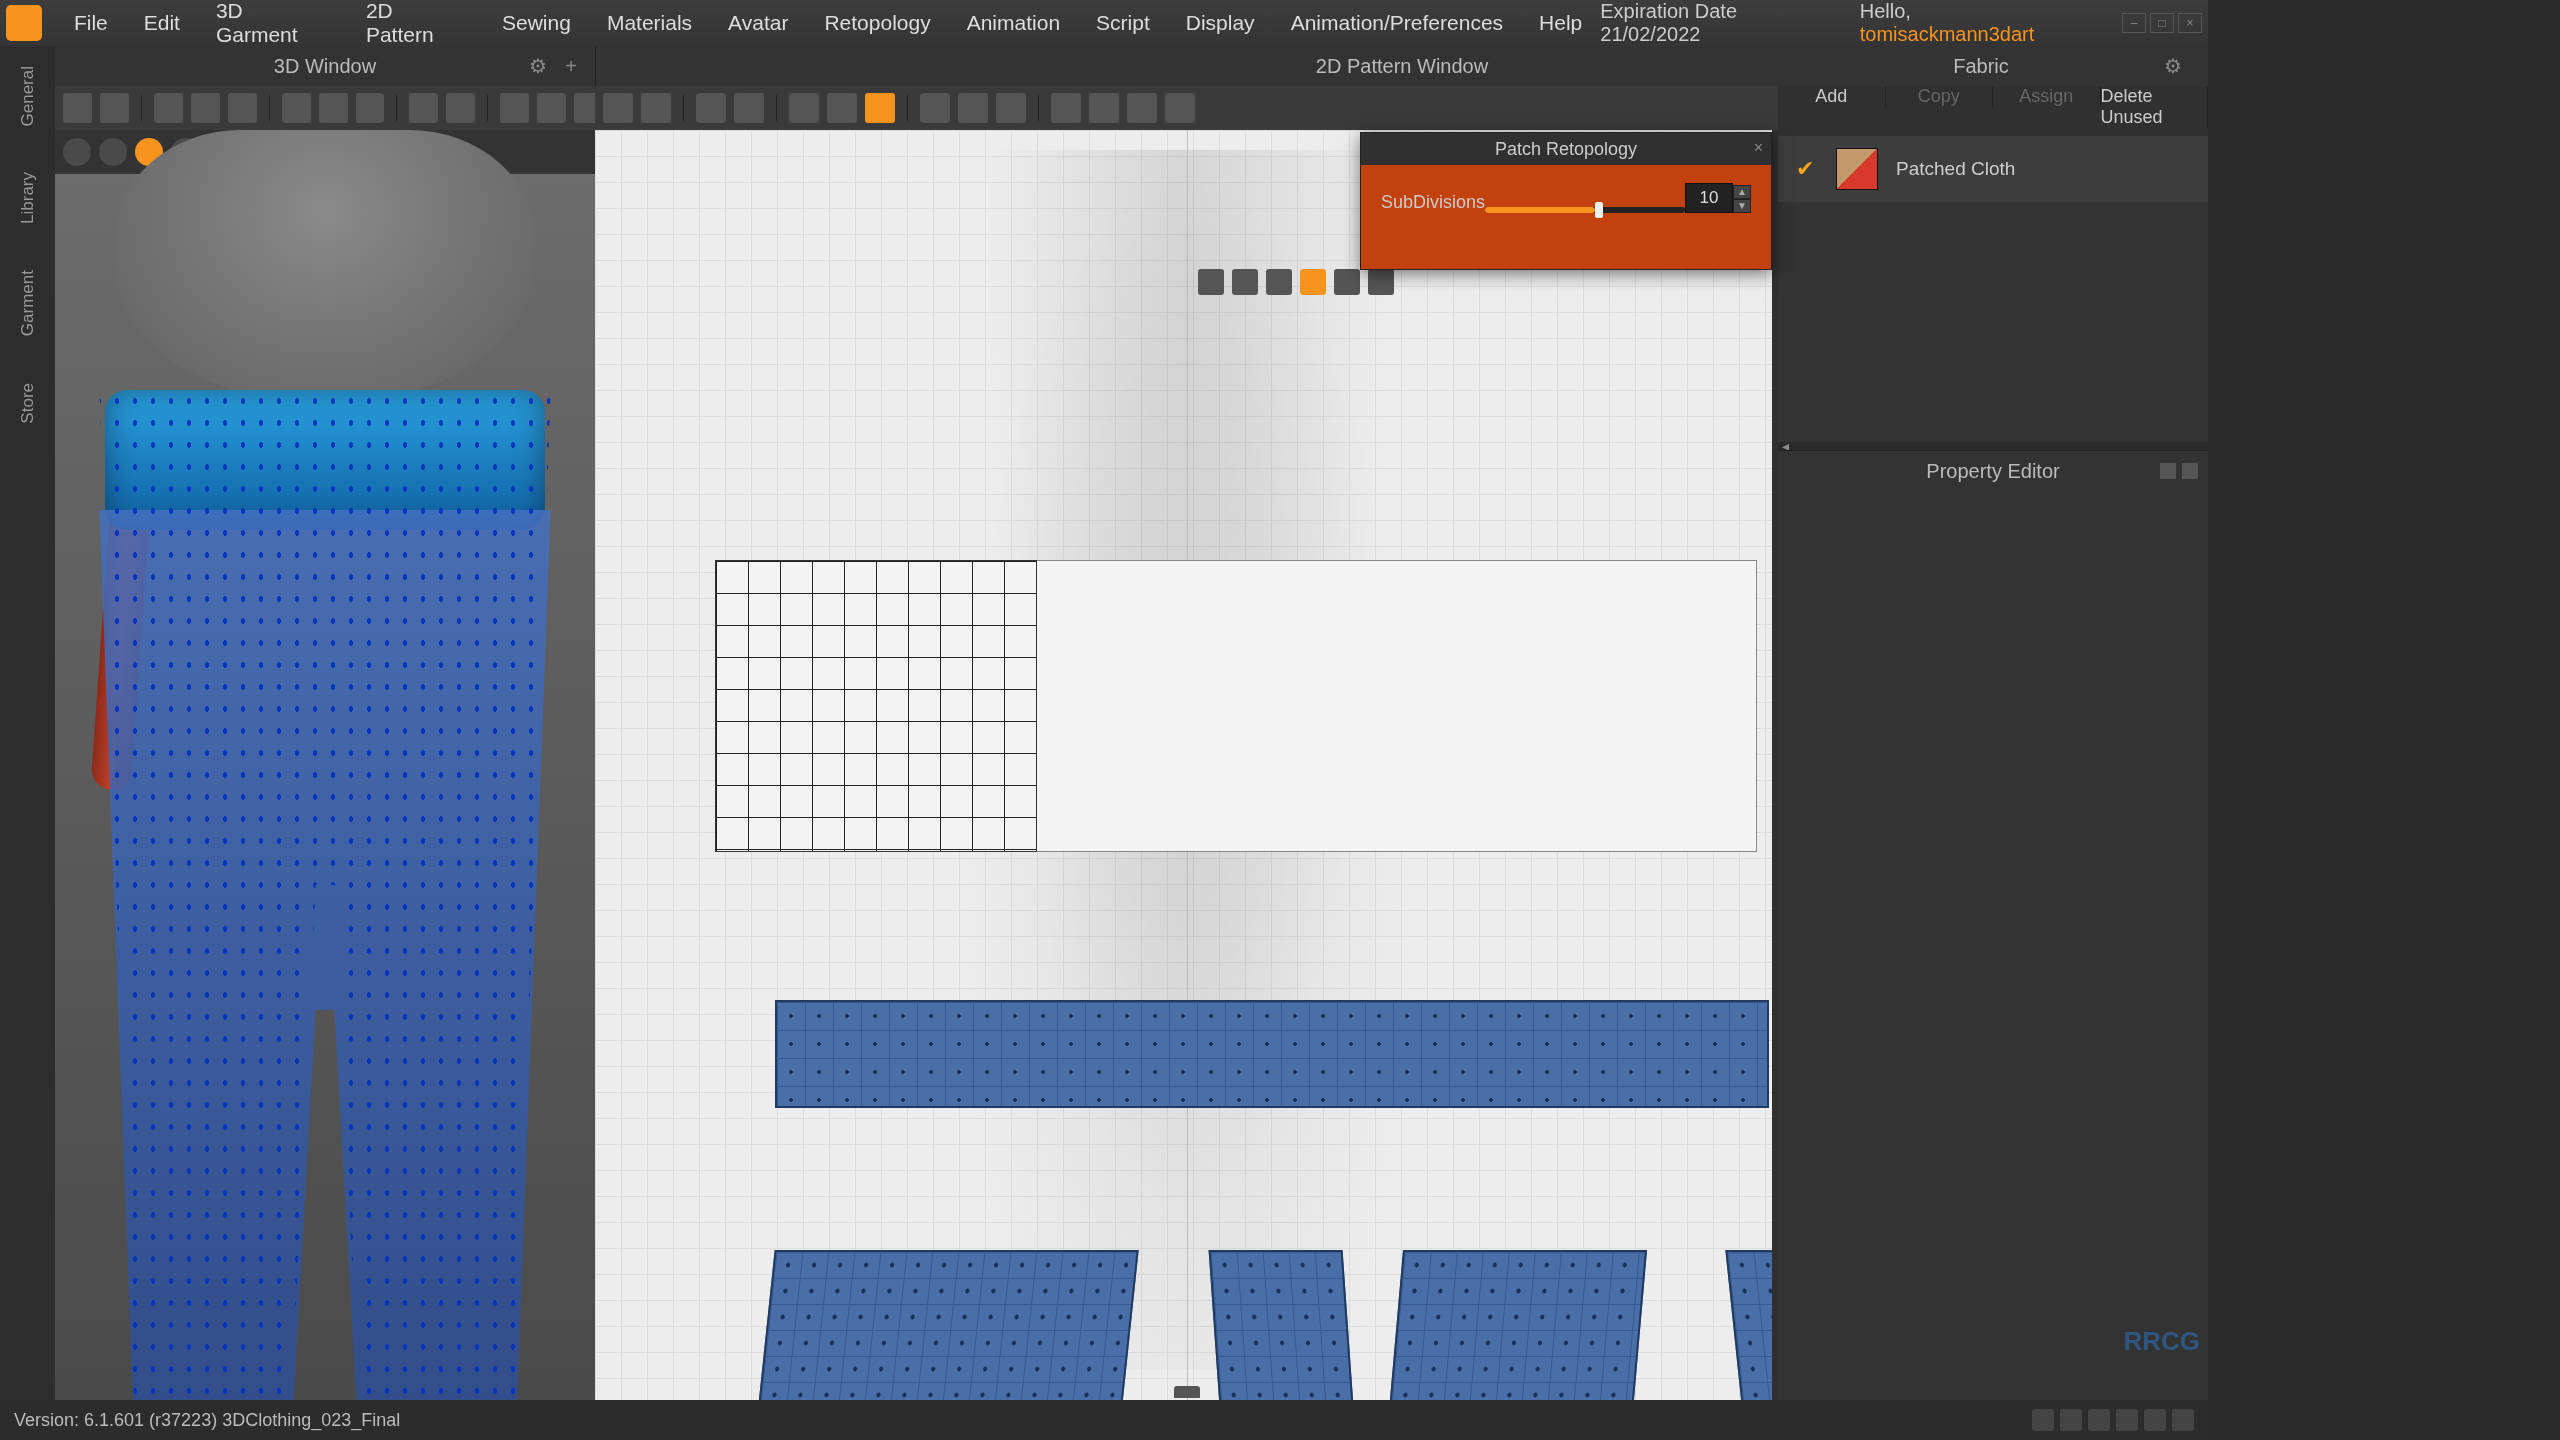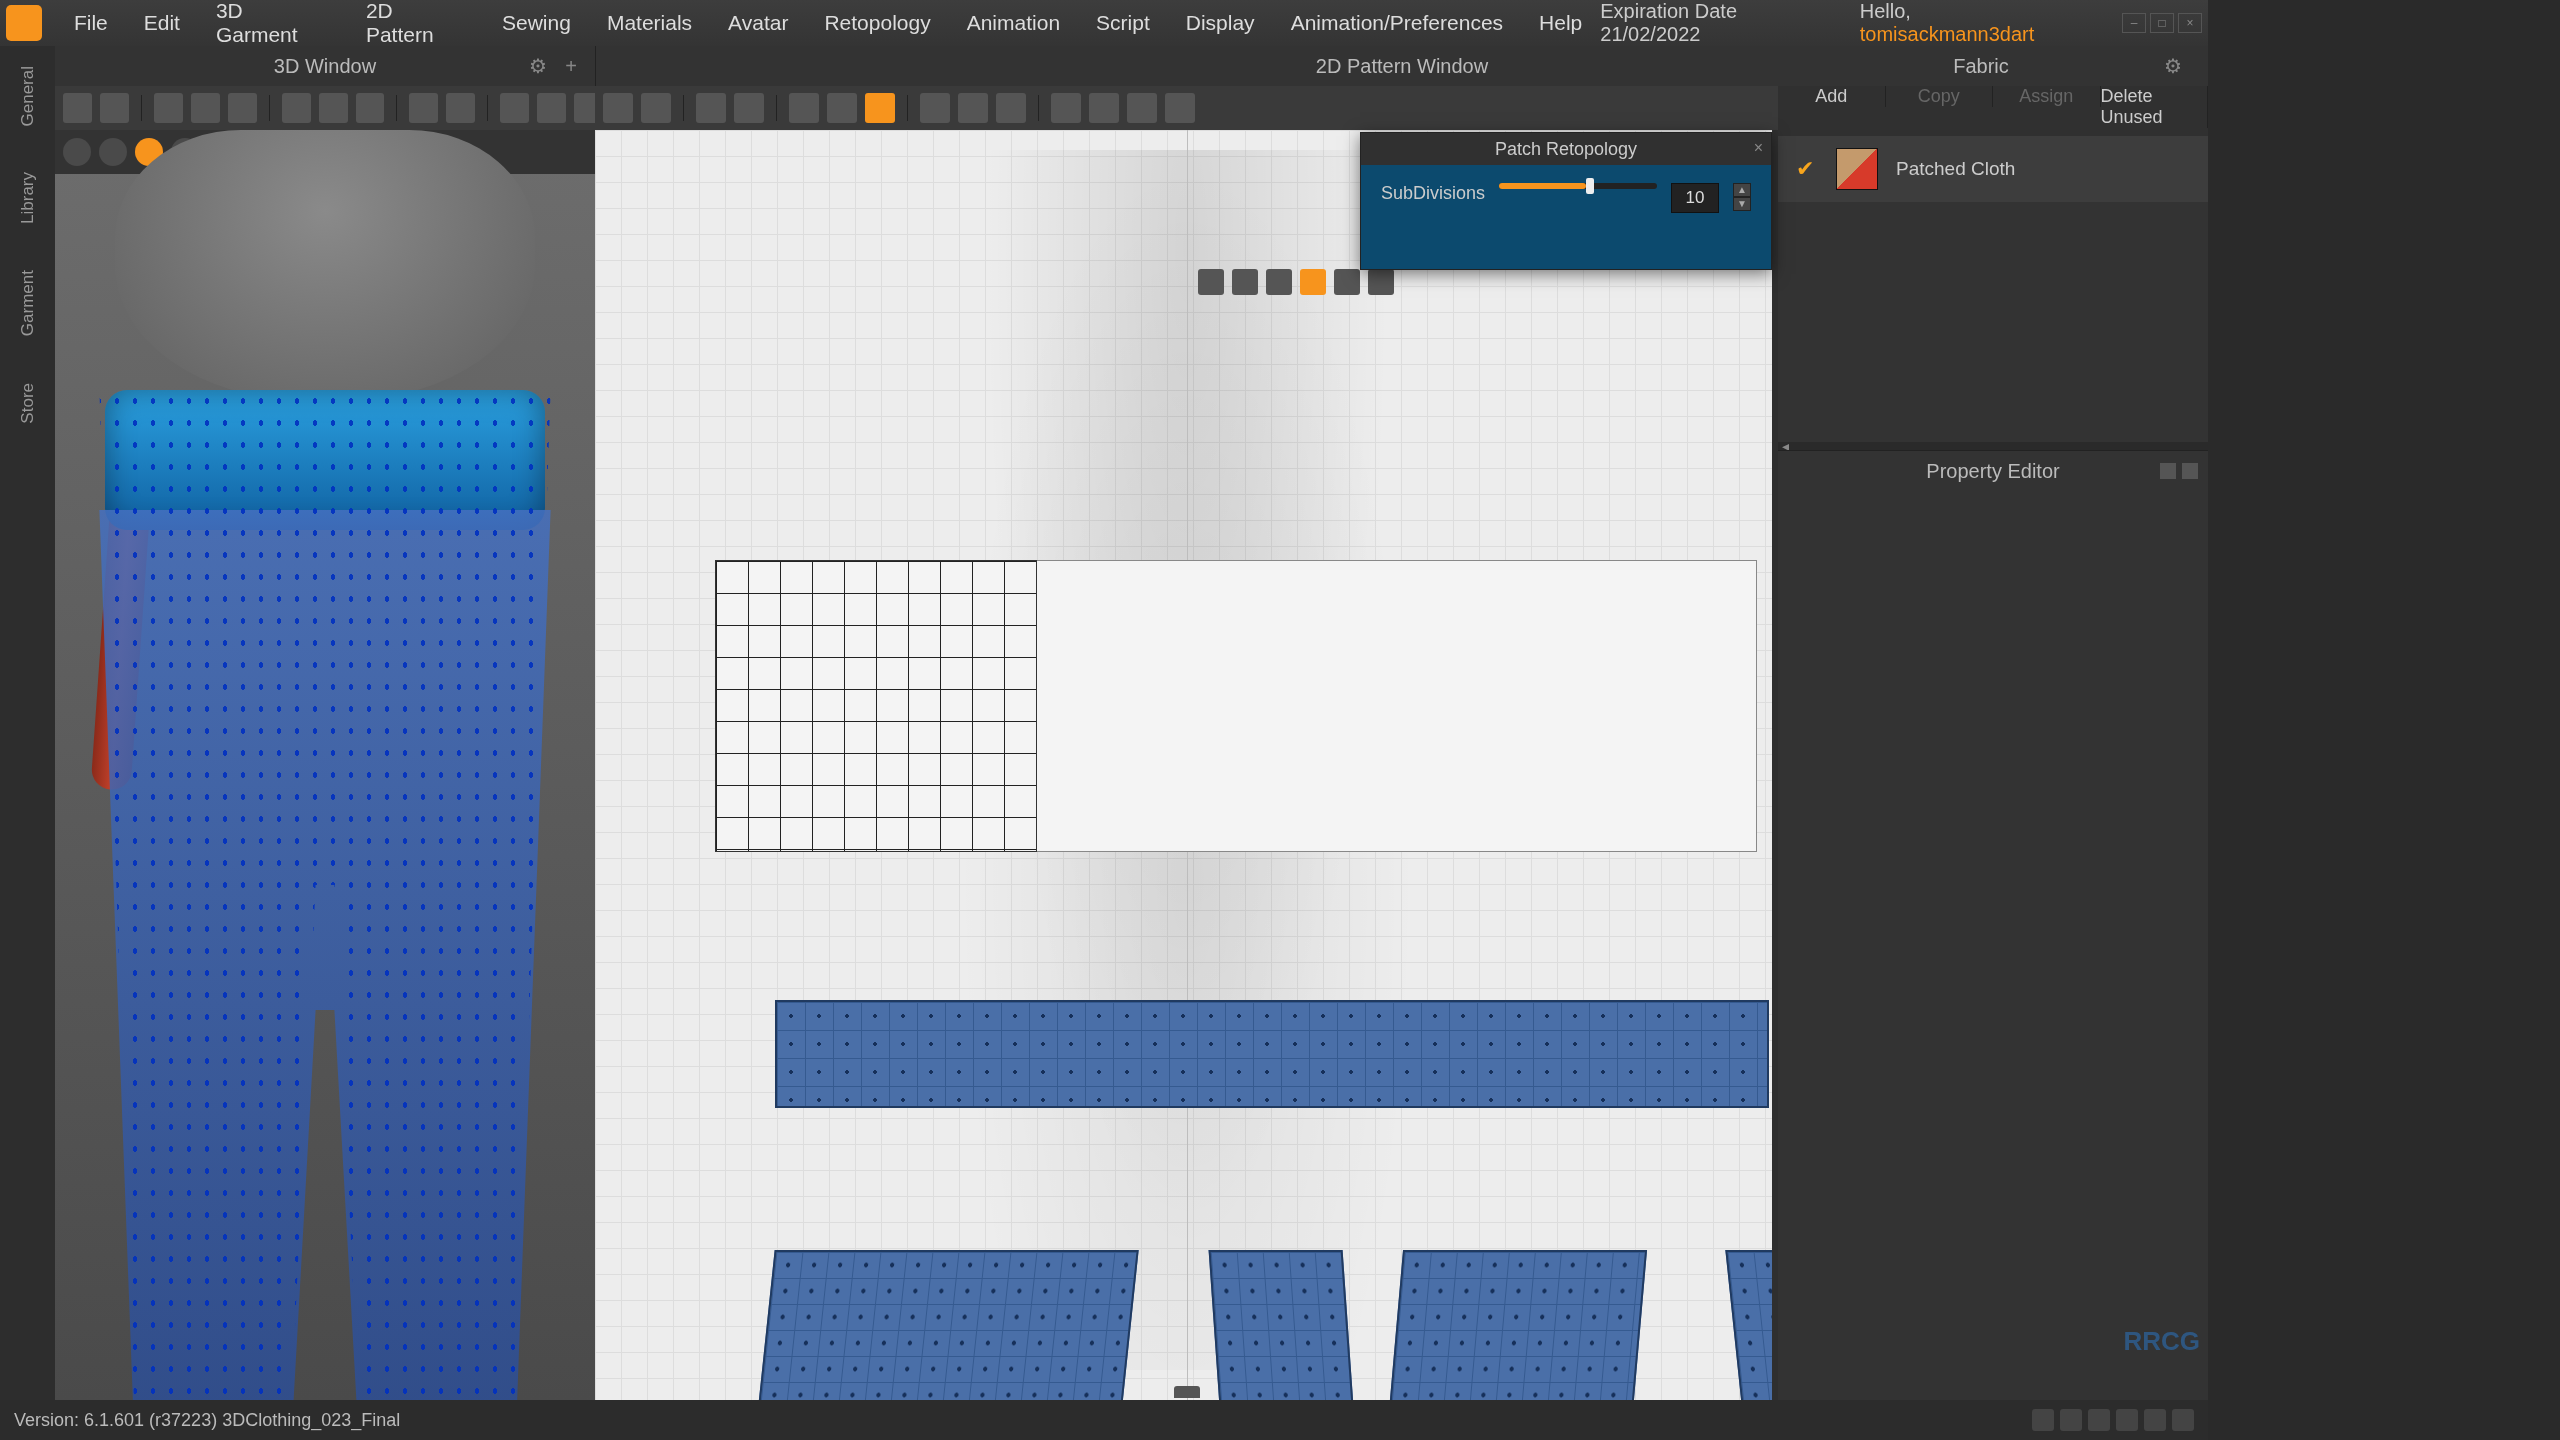--- a/index.html
+++ b/index.html
@@ -68,25 +68,25 @@
 .piece{position:absolute;background:#4a6fa8;border:2px solid #203a60;background-image:linear-gradient(#355a90 1px,transparent 1px),linear-gradient(90deg,#355a90 1px,transparent 1px),radial-gradient(#16305a 2px,transparent 2px);background-size:26px 26px,26px 26px,26px 26px}
 .p1{top:1120px;left:170px;width:360px;height:180px;transform:skewX(-6deg)}
 .p2{top:1120px;left:620px;width:130px;height:180px;transform:skewX(4deg)}
 .p3{top:1120px;left:800px;width:240px;height:180px;transform:skewX(-5deg)}
 .p4{top:1120px;left:1140px;width:230px;height:180px;transform:skewX(6deg)}
 .p5{top:1120px;left:1430px;width:100px;height:180px}
 
 .handle{position:absolute;bottom:2px;left:50%;transform:translateX(-50%);width:26px;height:12px;background:#555;border-radius:3px 3px 0 0}
 
 
-.dialog{position:absolute;top:132px;right:436px;width:410px;background:#0c4a6e;border:1px solid #222;z-index:5;box-shadow:0 4px 16px rgba(0,0,0,.5)}
+.dialog{position:absolute;top:132px;right:436px;width:410px;background:#c2410c;border:1px solid #222;z-index:5;box-shadow:0 4px 16px rgba(0,0,0,.5)}
 .dialog .titlebar{height:32px;background:#303030;display:flex;align-items:center;justify-content:center;font-size:18px;color:#ccc;position:relative}
 .dialog .titlebar .close{position:absolute;right:8px;top:6px;color:#888;font-size:16px}
 .dialog .body{padding:18px 20px}
-.dialog .row{display:flex;align-items:flex-start;gap:14px;margin-bottom:38px;font-size:18px}
+.dialog .row{display:flex;align-items:flex-end;gap:0;margin-bottom:38px;font-size:18px}
 .dialog .slider{flex:1;height:6px;background:#222;position:relative;border-radius:3px}
 .dialog .slider .fill{position:absolute;left:0;top:0;bottom:0;width:55%;background:#f7941d;border-radius:3px}
 .dialog .slider .knob{position:absolute;left:55%;top:-5px;width:8px;height:16px;background:#eee;border-radius:2px}
 .dialog .numbox{width:46px;height:28px;background:#222;color:#ddd;display:flex;align-items:center;justify-content:center;font-size:17px;border:1px solid #111}
 .dialog .spin{width:18px;height:28px;background:#444;display:flex;flex-direction:column}
 .dialog .spin div{flex:1;border:1px solid #222;font-size:10px;text-align:center;color:#aaa}
 .dialog .btns{display:flex;gap:14px;justify-content:center}
 .dialog .btn{width:120px;height:40px;background:#474747;border:1px solid #222;display:flex;align-items:center;justify-content:center;color:#ddd;font-size:18px;cursor:pointer}
 
 

